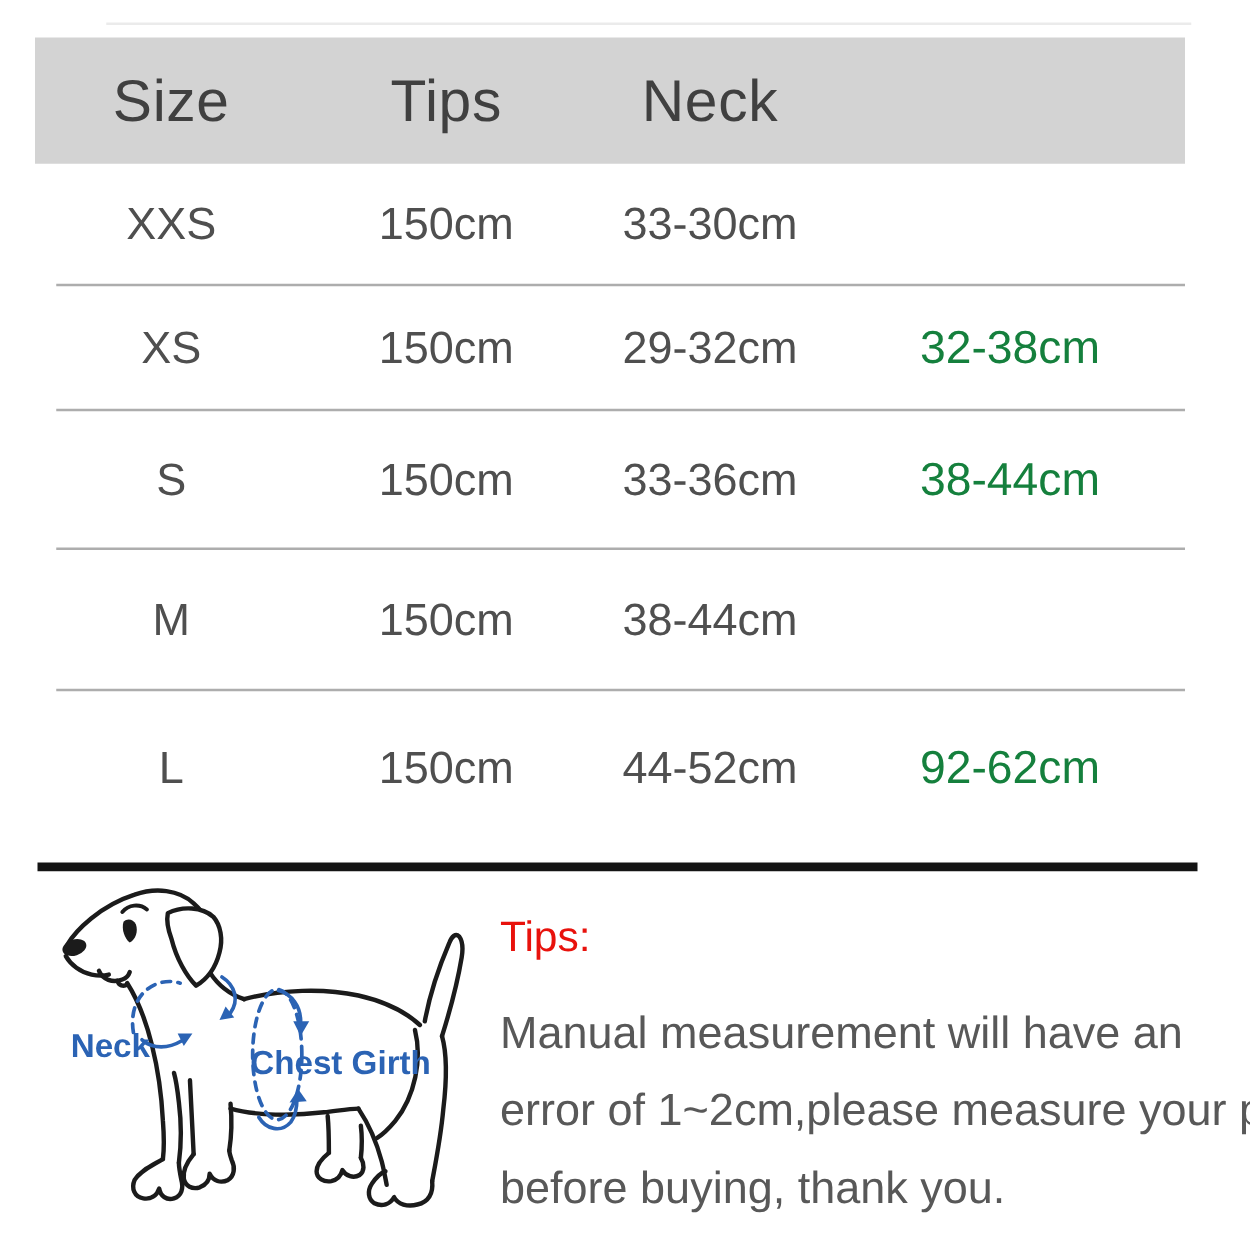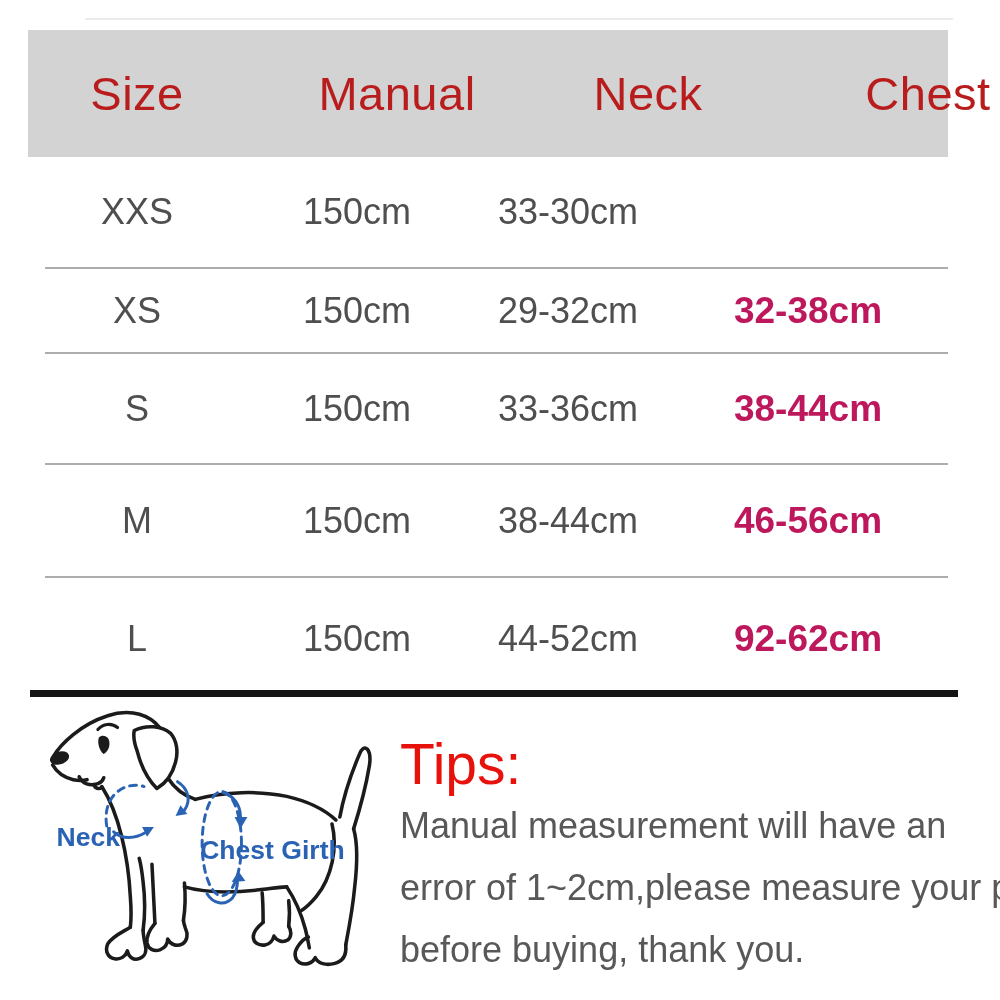--- a/index.html
+++ b/index.html
@@ -3,48 +3,47 @@
 <meta charset="utf-8">
 <style>
   html,body{margin:0;padding:0;}
   body{
     width:1000px;height:1000px;position:relative;background:#ffffff;
     font-family:"Liberation Sans",sans-serif;overflow:hidden;
   }
   .faint-top{position:absolute;left:85px;top:18px;width:868px;height:2px;background:#ebebeb;}
   .table{position:absolute;left:28px;top:30px;width:920px;}
   .thead{
-    height:127px;background:#d3d3d3;display:grid;
+    height:101px;background:#d3d3d3;display:grid;
     grid-template-columns:218px 222px 200px 280px;
     align-items:center;text-align:center;
-    font-size:47px;color:#b91c1c;letter-spacing:0.5px;gap:40px;
+    font-size:47px;color:#404040;letter-spacing:0.5px;
   }
   .trow{
     display:grid;grid-template-columns:218px 222px 200px 280px;
     align-items:center;text-align:center;font-size:36px;color:#4f4f4f;
   }
-  .h1{height:110px}.h2{height:83px}.h3{height:109px}.h4{height:111px}.h5{height:122px}
+  .h1{height:96px}.h2{height:98px}.h3{height:109px}.h4{height:111px}.h5{height:122px}
   .sep{height:2px;background:#adadad;margin-left:17px;}
-  .cell.bold{font-weight:bold;font-size:37px;color:#be185d;}
+  .cell.bold{font-weight:normal;font-size:37px;color:#15803d;}
   .thick-bar{position:absolute;left:30px;top:690px;width:928px;height:7px;background:#141414;}
   .dog-svg{position:absolute;left:20px;top:700px;width:380px;height:300px;}
-  .tips-title{position:absolute;left:400px;top:731px;font-size:57px;color:#e8120c;}
+  .tips-title{position:absolute;left:400px;top:731px;font-size:34px;color:#e8120c;}
   .tips-body{position:absolute;left:400px;top:795px;font-size:36px;line-height:62px;color:#585858;white-space:nowrap;}
 </style>
 </head>
 <body>
 
 <div class="faint-top"></div>
 
 <div class="table">
   <div class="thead">
     <div class="cell">Size</div>
-    <div class="cell">Manual</div>
+    <div class="cell">Tips</div>
     <div class="cell">Neck</div>
-    <div class="cell">Chest</div>
   </div>
 
   <div class="trow h1">
     <div class="cell">XXS</div>
     <div class="cell">150cm</div>
     <div class="cell">33-30cm</div>
   </div>
   <div class="sep"></div>
 
   <div class="trow h2">
@@ -60,21 +59,20 @@
     <div class="cell">150cm</div>
     <div class="cell">33-36cm</div>
     <div class="cell bold">38-44cm</div>
   </div>
   <div class="sep"></div>
 
   <div class="trow h4">
     <div class="cell">M</div>
     <div class="cell">150cm</div>
     <div class="cell">38-44cm</div>
-    <div class="cell bold">46-56cm</div>
   </div>
   <div class="sep"></div>
 
   <div class="trow h5">
     <div class="cell">L</div>
     <div class="cell">150cm</div>
     <div class="cell">44-52cm</div>
     <div class="cell bold">92-62cm</div>
   </div>
 </div>

